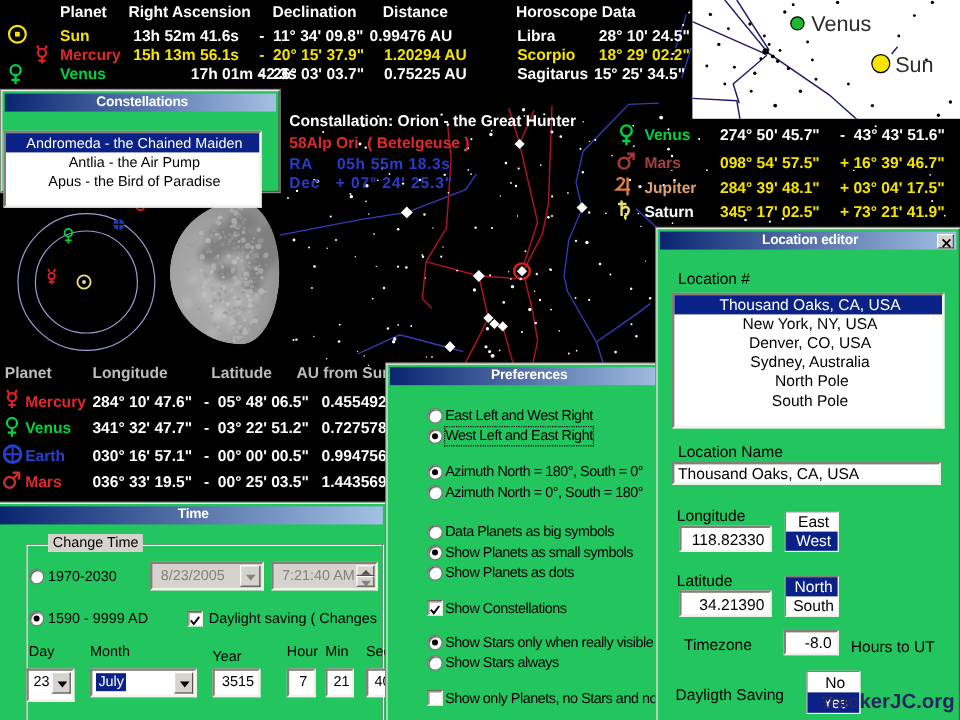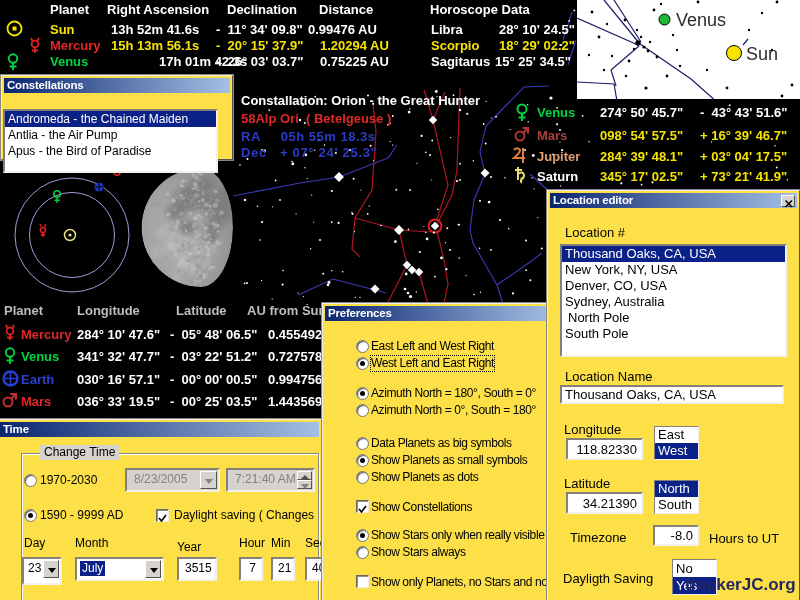--- a/index.html
+++ b/index.html
@@ -5,21 +5,21 @@
 html,body{margin:0;padding:0;}
 body{width:800px;height:600px;background:#000;font-family:"Liberation Sans",sans-serif;overflow:hidden;position:relative;}
 .ab{position:absolute;}
 .b{font-weight:bold;font-size:13px;white-space:pre;line-height:13px;}
 .w{color:#fff;}
 .y{color:#f6e400;}
 .r{color:#e02828;}
 .g{color:#00d244;}
 .bl{color:#2a3cc8;}
 .gy{color:#bdbdbd;}
-.win{position:absolute;background:#fde047;border-top:1px solid #f0ede8;border-left:1px solid #f0ede8;border-right:1px solid #585450;border-bottom:1px solid #585450;box-shadow:0 0 0 1px #8a8782;}
+.win{position:absolute;background:#22c55e;border-top:1px solid #f0ede8;border-left:1px solid #f0ede8;border-right:1px solid #585450;border-bottom:1px solid #585450;box-shadow:0 0 0 1px #8a8782;text-align:center;}
 .tbar{position:absolute;left:2px;right:2px;top:2px;height:15px;background:linear-gradient(90deg,#0a2570,#a4c0e4);color:#fff;font-weight:bold;font-size:11.5px;letter-spacing:-0.2px;line-height:15px;padding-left:3px;white-space:pre;}
 .loc .wt{font-size:13px;}
 .pref .wt{letter-spacing:-0.4px;}
 .sunk{position:absolute;background:#fff;border-top:2px solid #848078;border-left:2px solid #848078;border-right:2px solid #f4f1ec;border-bottom:2px solid #f4f1ec;box-sizing:border-box;}
 .wt{font-size:12px;color:#000;white-space:pre;line-height:15px;}
 .sel{background:#0a2187;color:#fff;}
 .rad{position:absolute;width:11px;height:11px;border-radius:50%;background:#fff;border:1px solid #777;box-shadow:inset 1px 1px 1px #555;}
 .rad.on:after{content:"";position:absolute;left:3px;top:3px;width:5px;height:5px;border-radius:50%;background:#000;}
 .chk{position:absolute;width:11px;height:11px;background:#fff;border-top:1px solid #6a675f;border-left:1px solid #6a675f;border-right:1px solid #efece6;border-bottom:1px solid #efece6;box-shadow:inset 1px 1px 0 #8f8c84;}
 .btn{position:absolute;background:#d6d3ce;border-top:1px solid #fff;border-left:1px solid #fff;border-right:1px solid #55524d;border-bottom:1px solid #55524d;box-sizing:border-box;}

